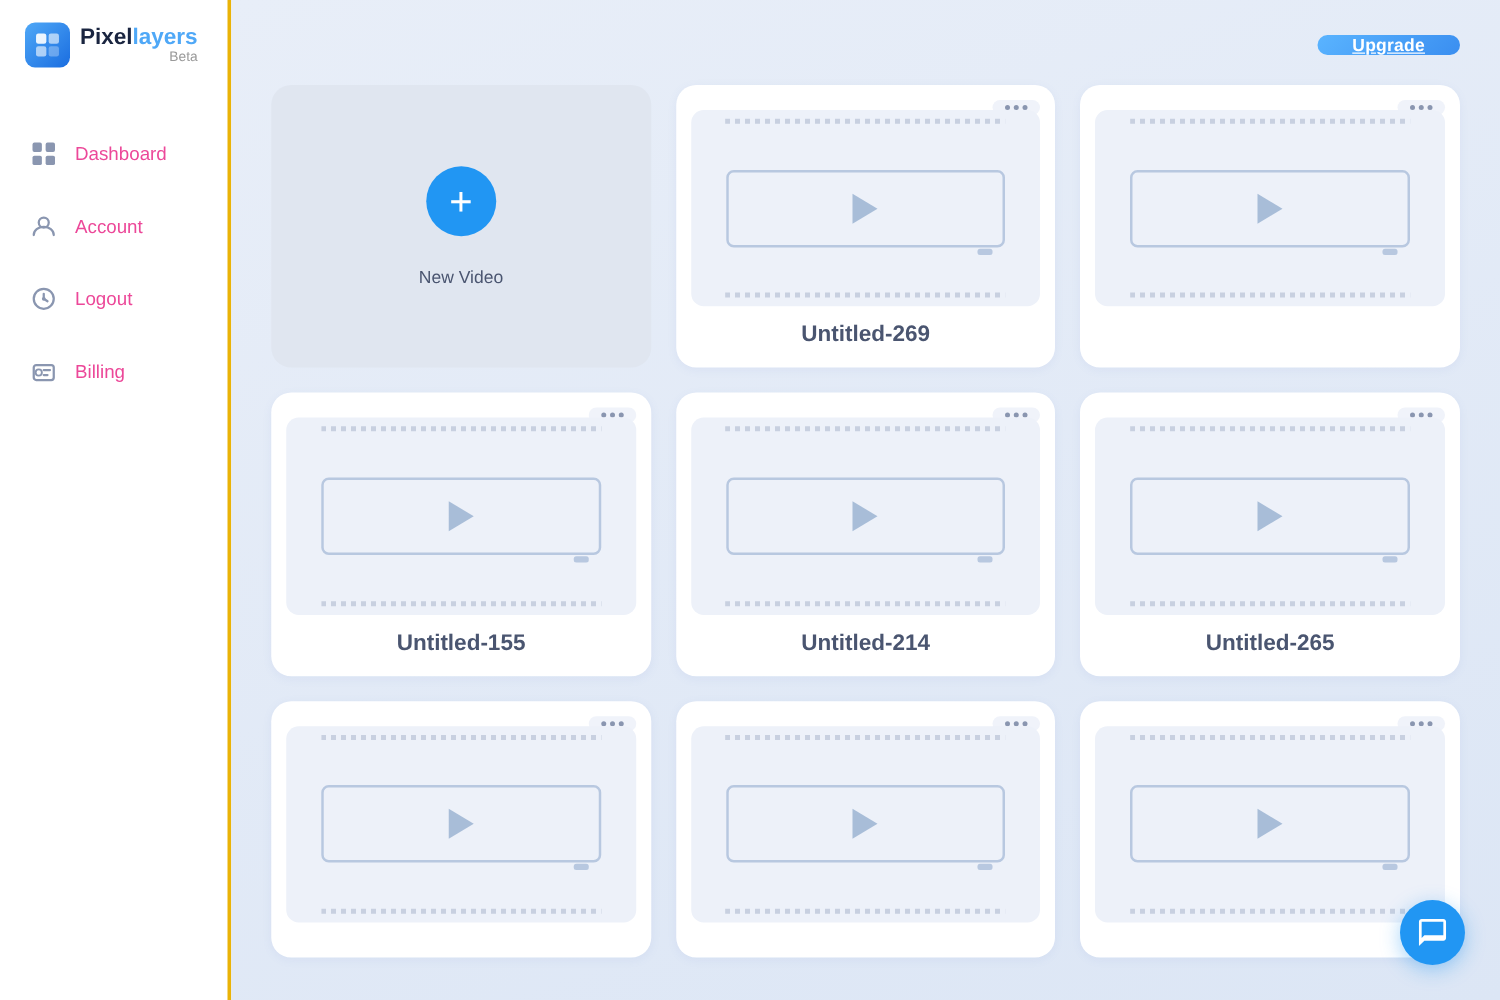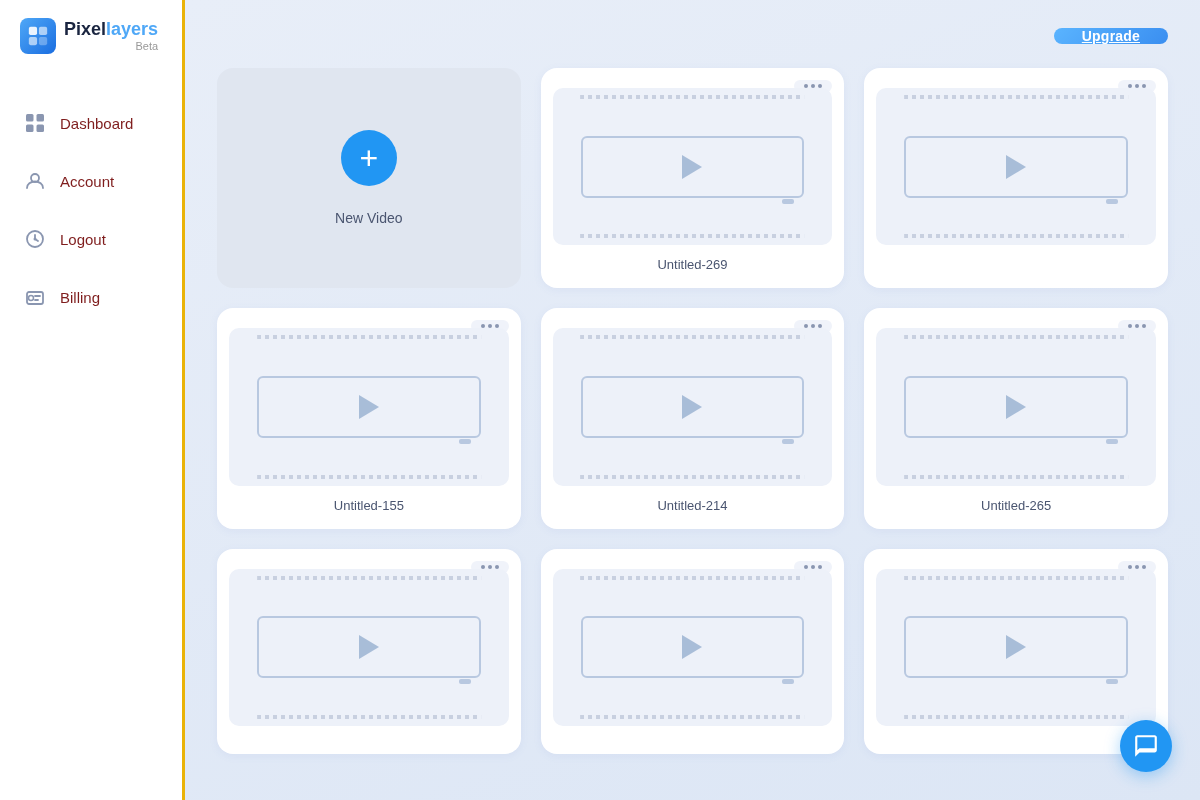--- a/index.html
+++ b/index.html
@@ -43,21 +43,21 @@
       gap: 0;
       padding: 30px 0 0 0;
       flex: 1;
     }
     .sidebar-item {
       display: flex;
       align-items: center;
       gap: 14px;
       padding: 18px 24px;
       cursor: pointer;
-      color: #7f1d1d;
+      color: #ec4899;
       font-size: 15px;
       font-weight: 500;
       transition: background 0.15s;
     }
     .sidebar-item .icon-wrap { width: 22px; height: 22px; display: flex; align-items: center; justify-content: center; flex-shrink: 0; }
     .sidebar-item svg { width: 20px; height: 20px; fill: none; stroke: #8a96b0; stroke-width: 1.8; }
     .sidebar-item.dashboard svg { fill: #8a96b0; stroke: none; }
 
     
     .main {
@@ -222,23 +222,23 @@
       border-radius: 2px;
     }
     .play-triangle {
       width: 0;
       height: 0;
       border-top: 12px solid transparent;
       border-bottom: 12px solid transparent;
       border-left: 20px solid #a8bdd8;
     }
     .video-title {
-      font-size: 13px;
+      font-size: 18px;
       color: #4a5570;
-      font-weight: 400;
+      font-weight: 700;
       text-align: center;
       padding-bottom: 4px;
     }
 
     
     .chat-btn {
       position: fixed;
       bottom: 28px;
       right: 28px;
       width: 52px;

